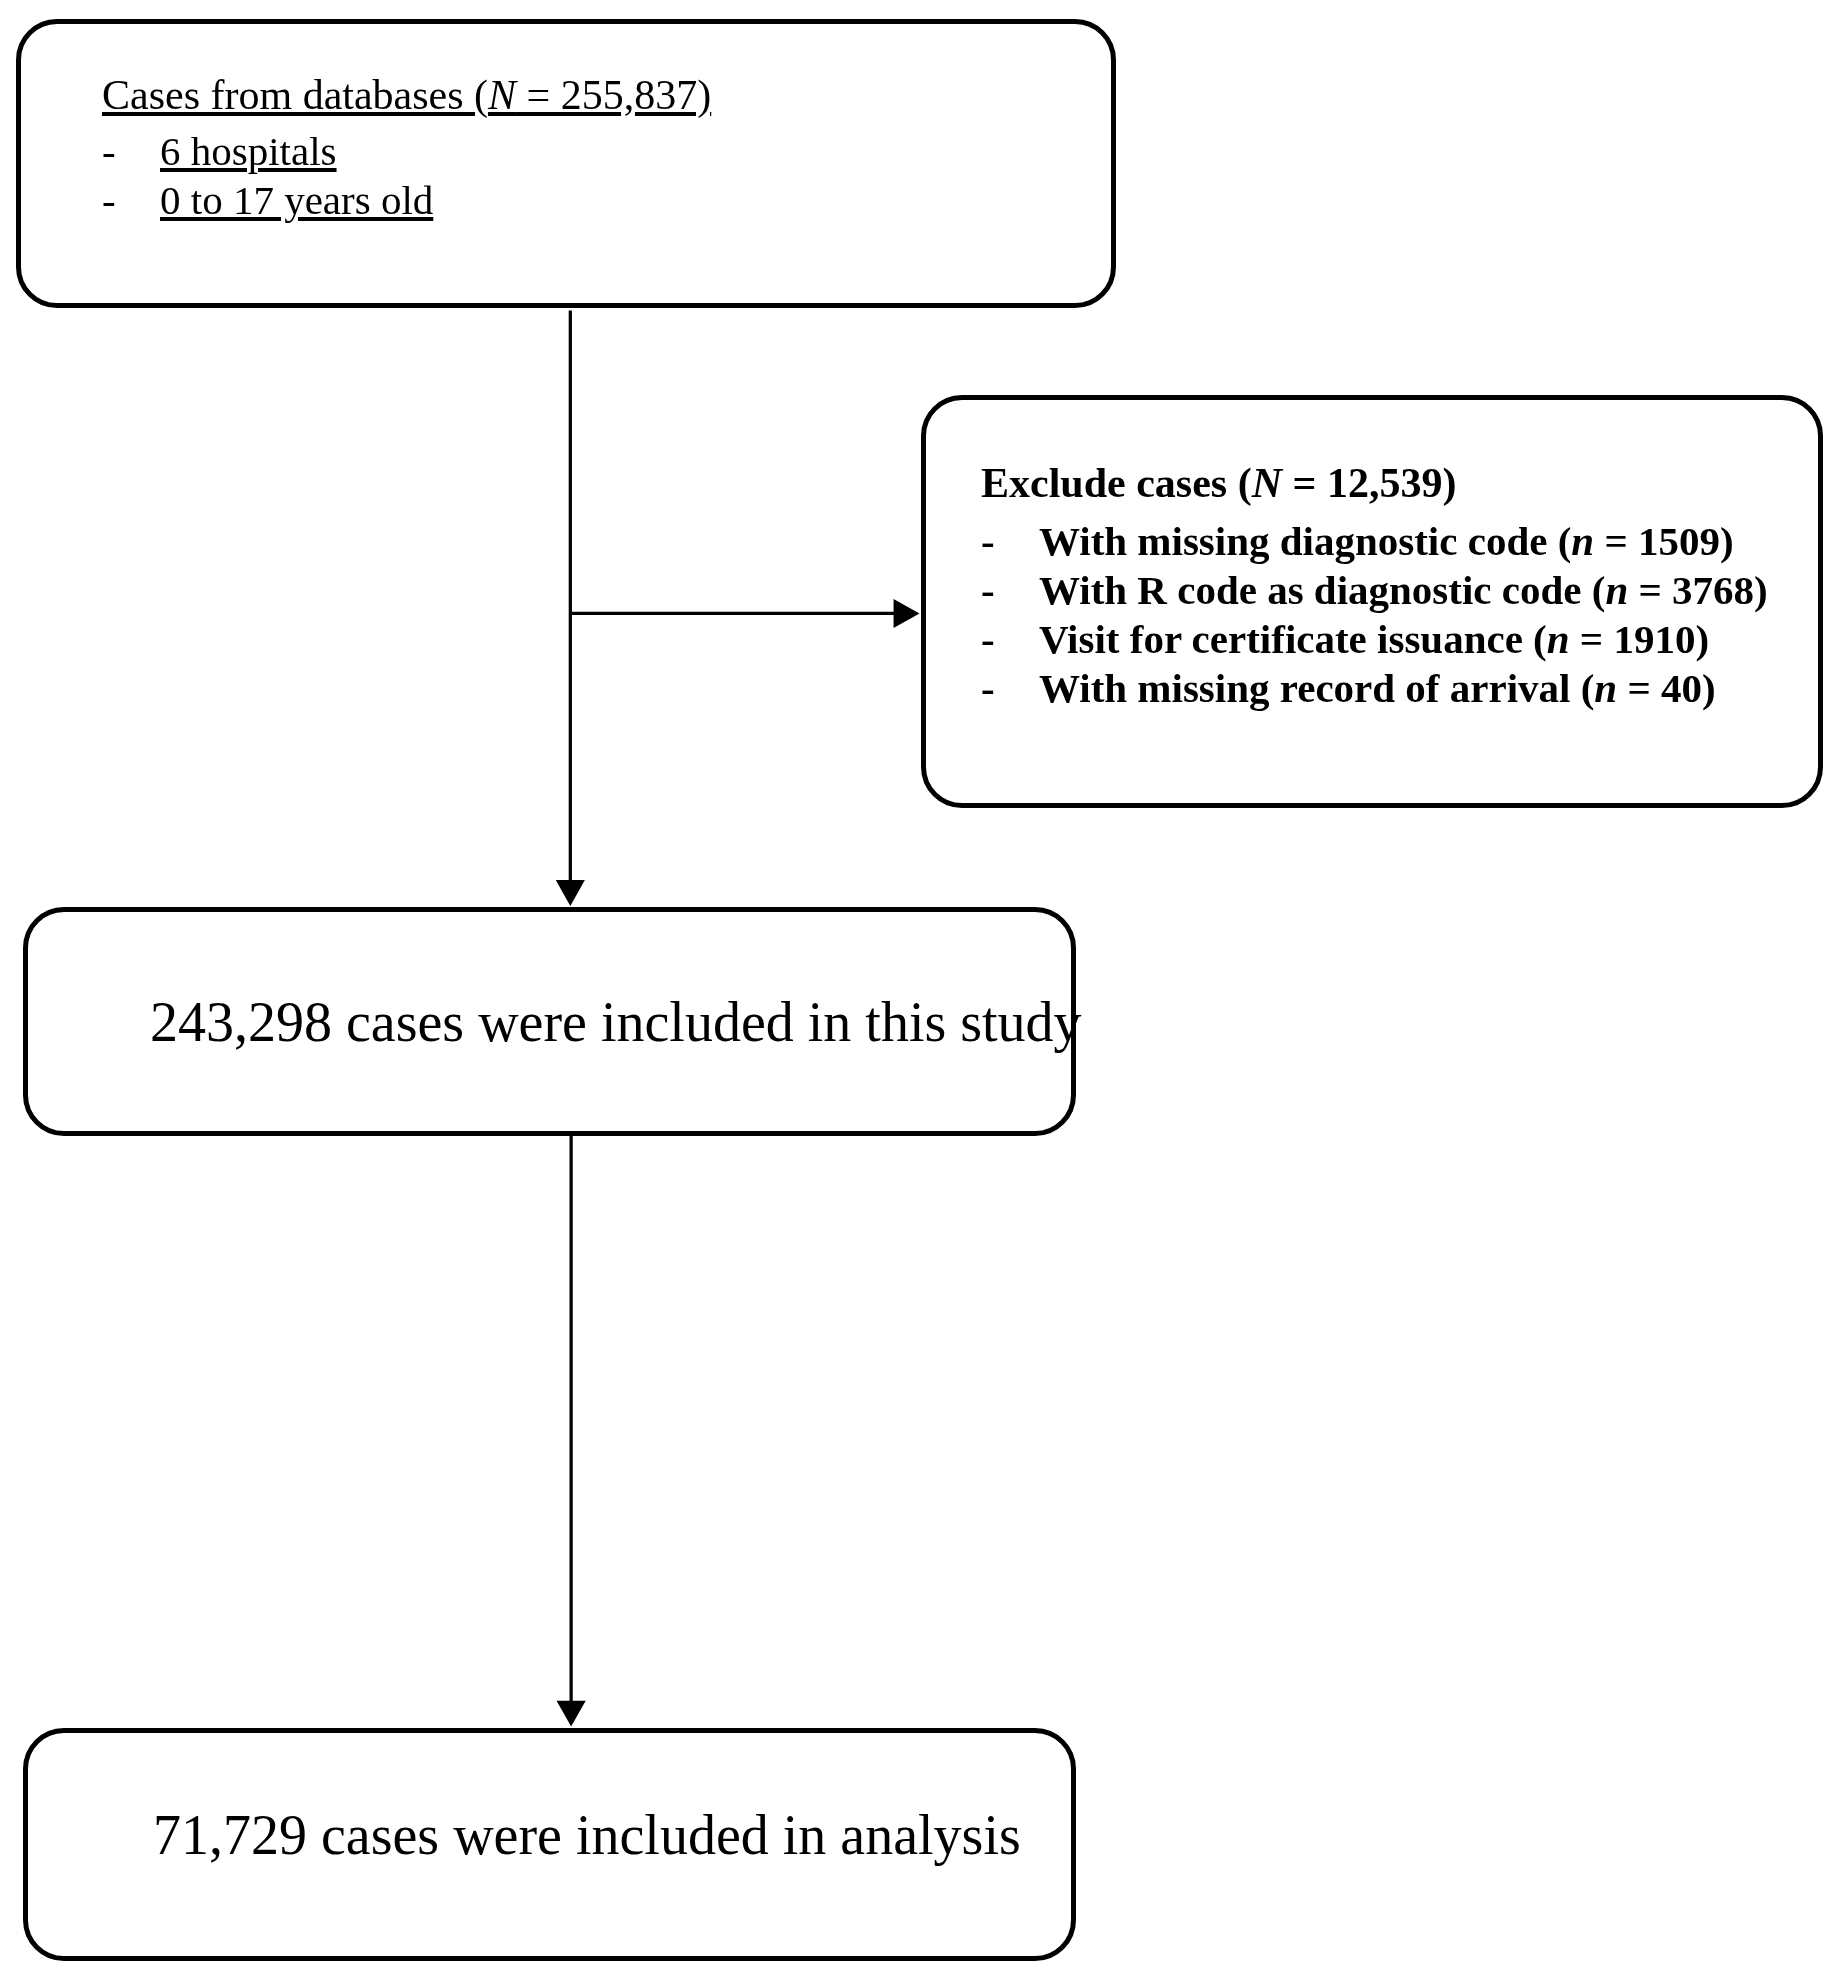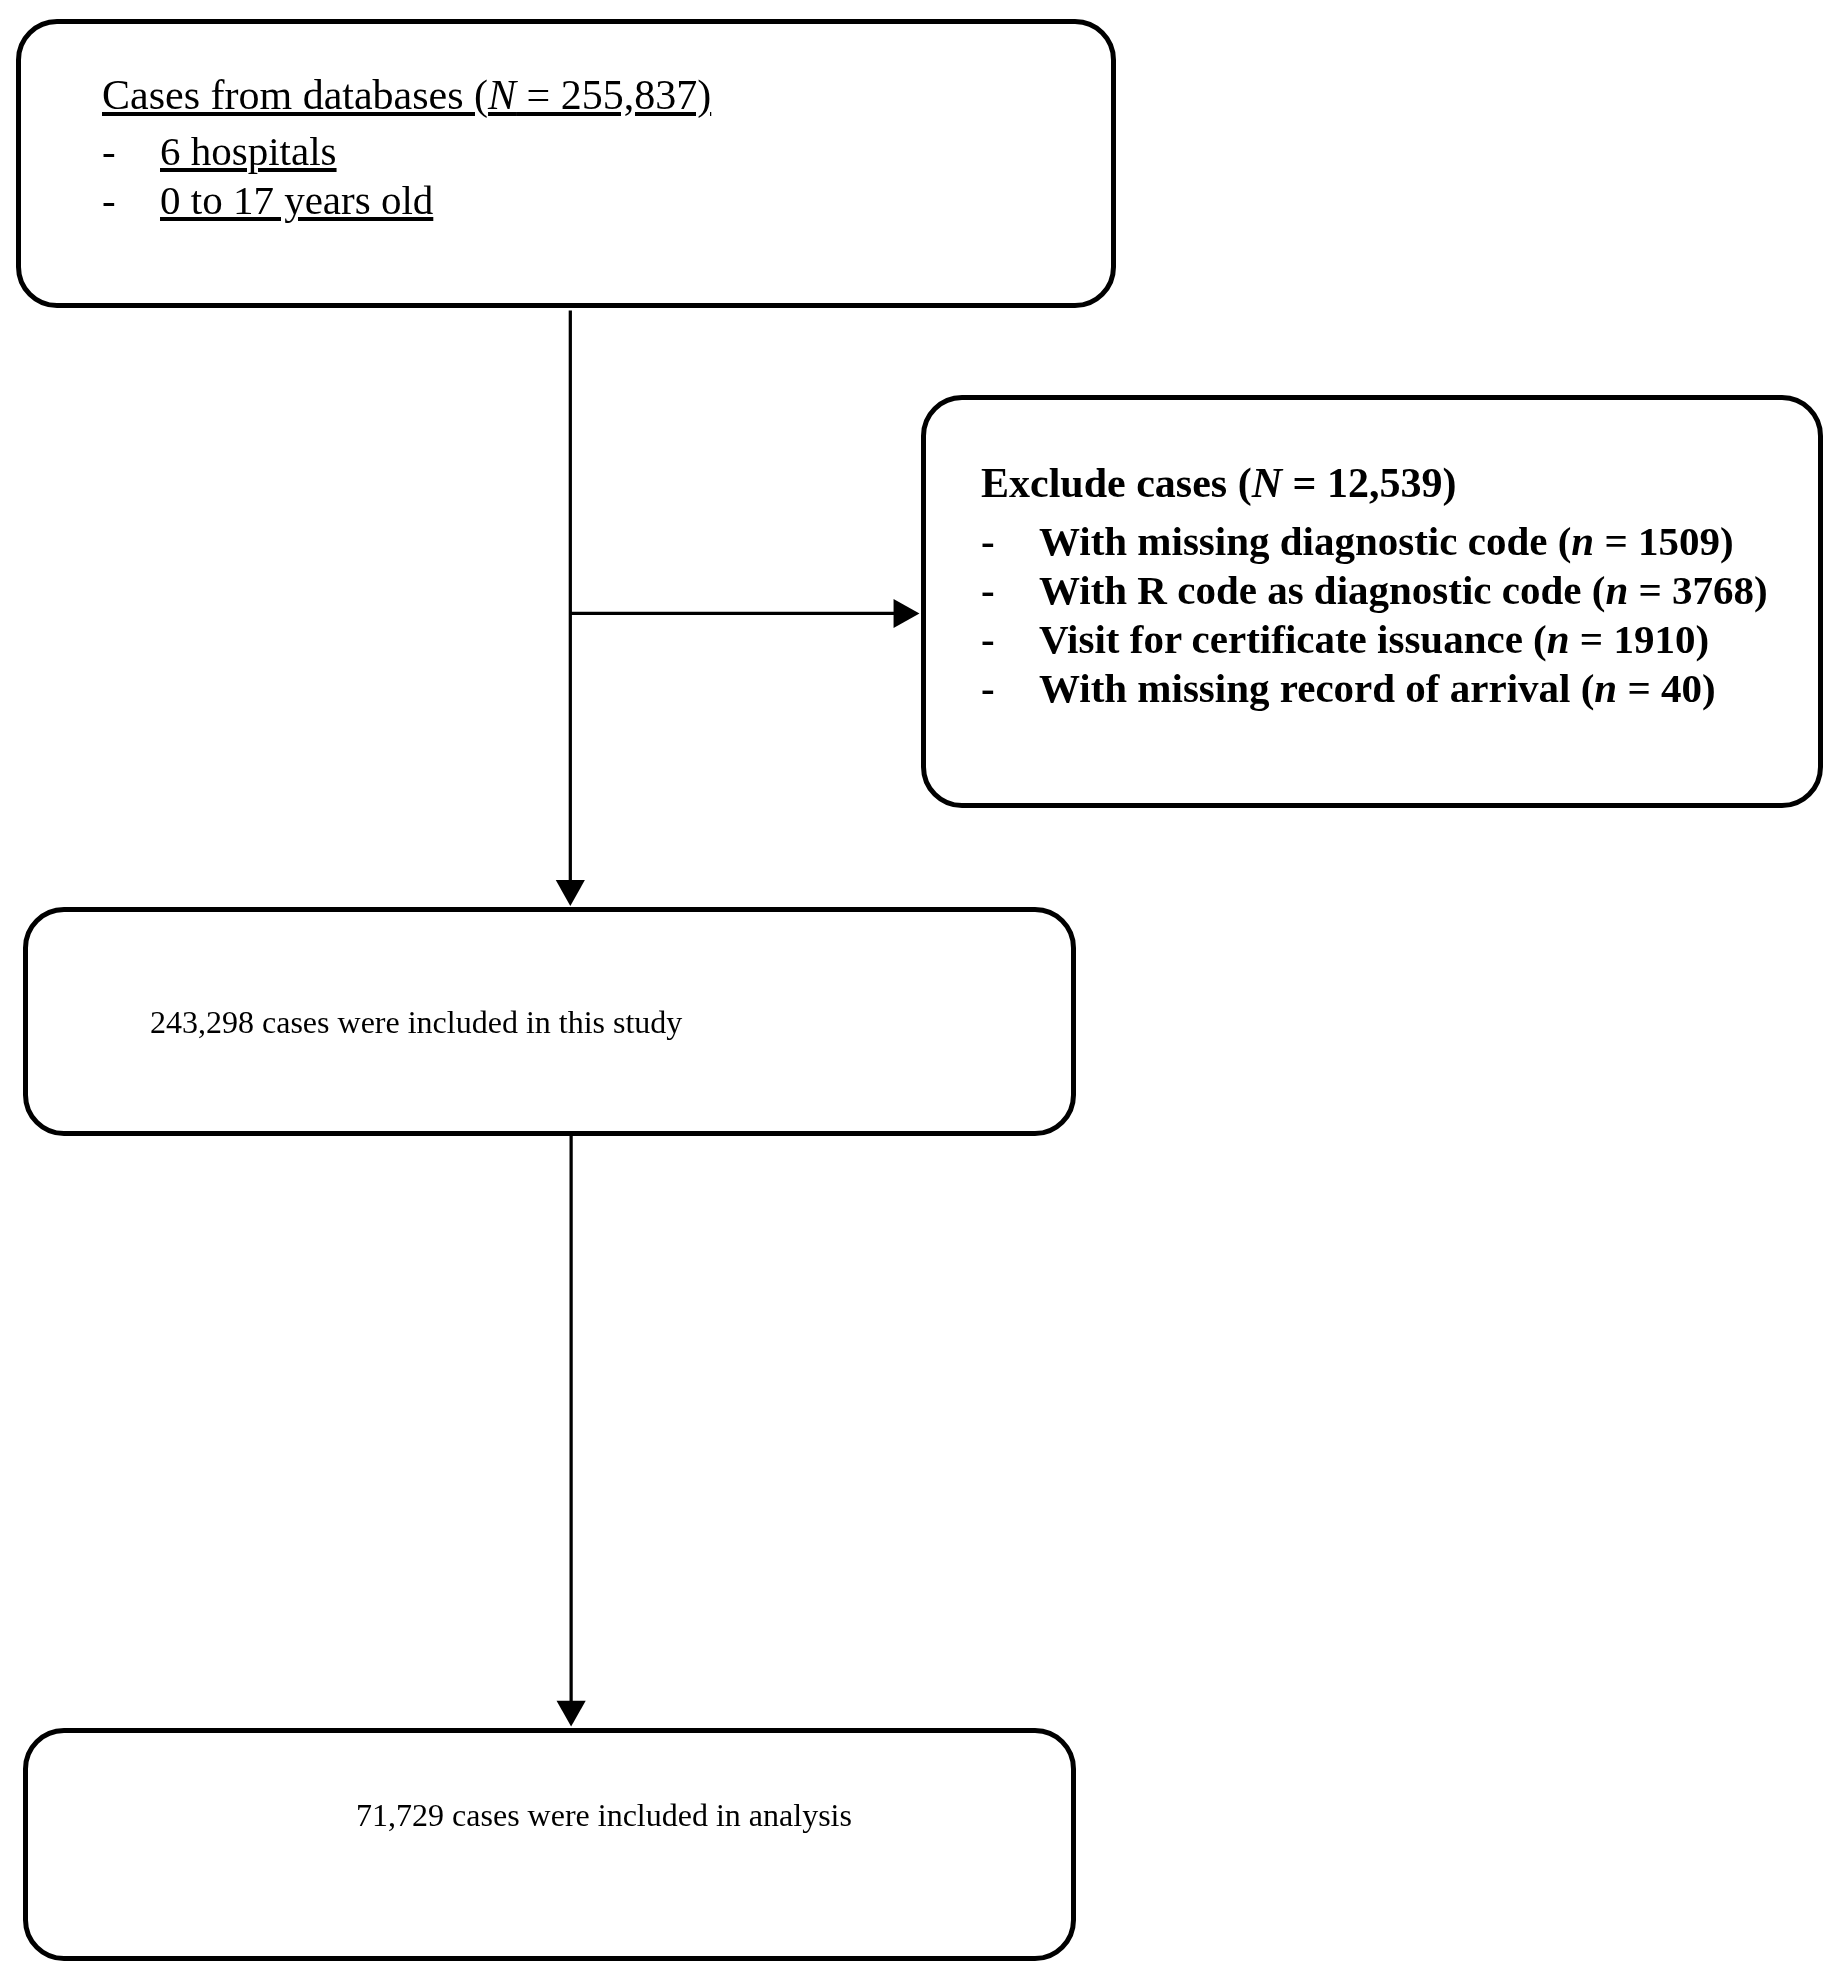--- a/index.html
+++ b/index.html
@@ -27,34 +27,33 @@
   .box {
     position: absolute;
     box-sizing: border-box;
     border: 5.7px solid #000000;
     border-radius: 41px;
     background: #ffffff;
   }
   #box-source   { left: 16px;   top: 18.6px;   width: 1100px; height: 289px; padding: 45px 24px 0 81px; text-decoration: underline; }
   #box-exclude  { left: 921px; top: 395px;  width: 902px; height: 413px; padding: 57px 16px 0 55px; font-weight: bold; }
   #box-included { left: 23px;   top: 907px; width: 1053px; height: 229px; display: flex; align-items: center; padding-left: 122px; }
-  #box-analysis { left: 23px;   top: 1728px; width: 1053px; height: 233px; padding: 56px 16px 0 125px; }
+  #box-analysis { left: 23px;   top: 1728px; width: 1053px; height: 233px; padding: 76px 16px 0 125px; }
 
   .title {
     font-size: 42px;
     line-height: 52px;
     white-space: nowrap;
     margin-bottom: 6.5px;
   }
   #box-exclude .title { margin-bottom: 8px; }
   .big-line {
-    font-size: 32px;
+    font-size: 56px;
     line-height: 52px;
     white-space: nowrap;
-    text-align: center;
   }
   #box-analysis .big-line { margin-bottom: 6.5px; }
   .bullet {
     font-size: 41px;
     line-height: 49px;
     white-space: nowrap;
   }
   .dash {
     display: inline-block;
     width: 58px;

